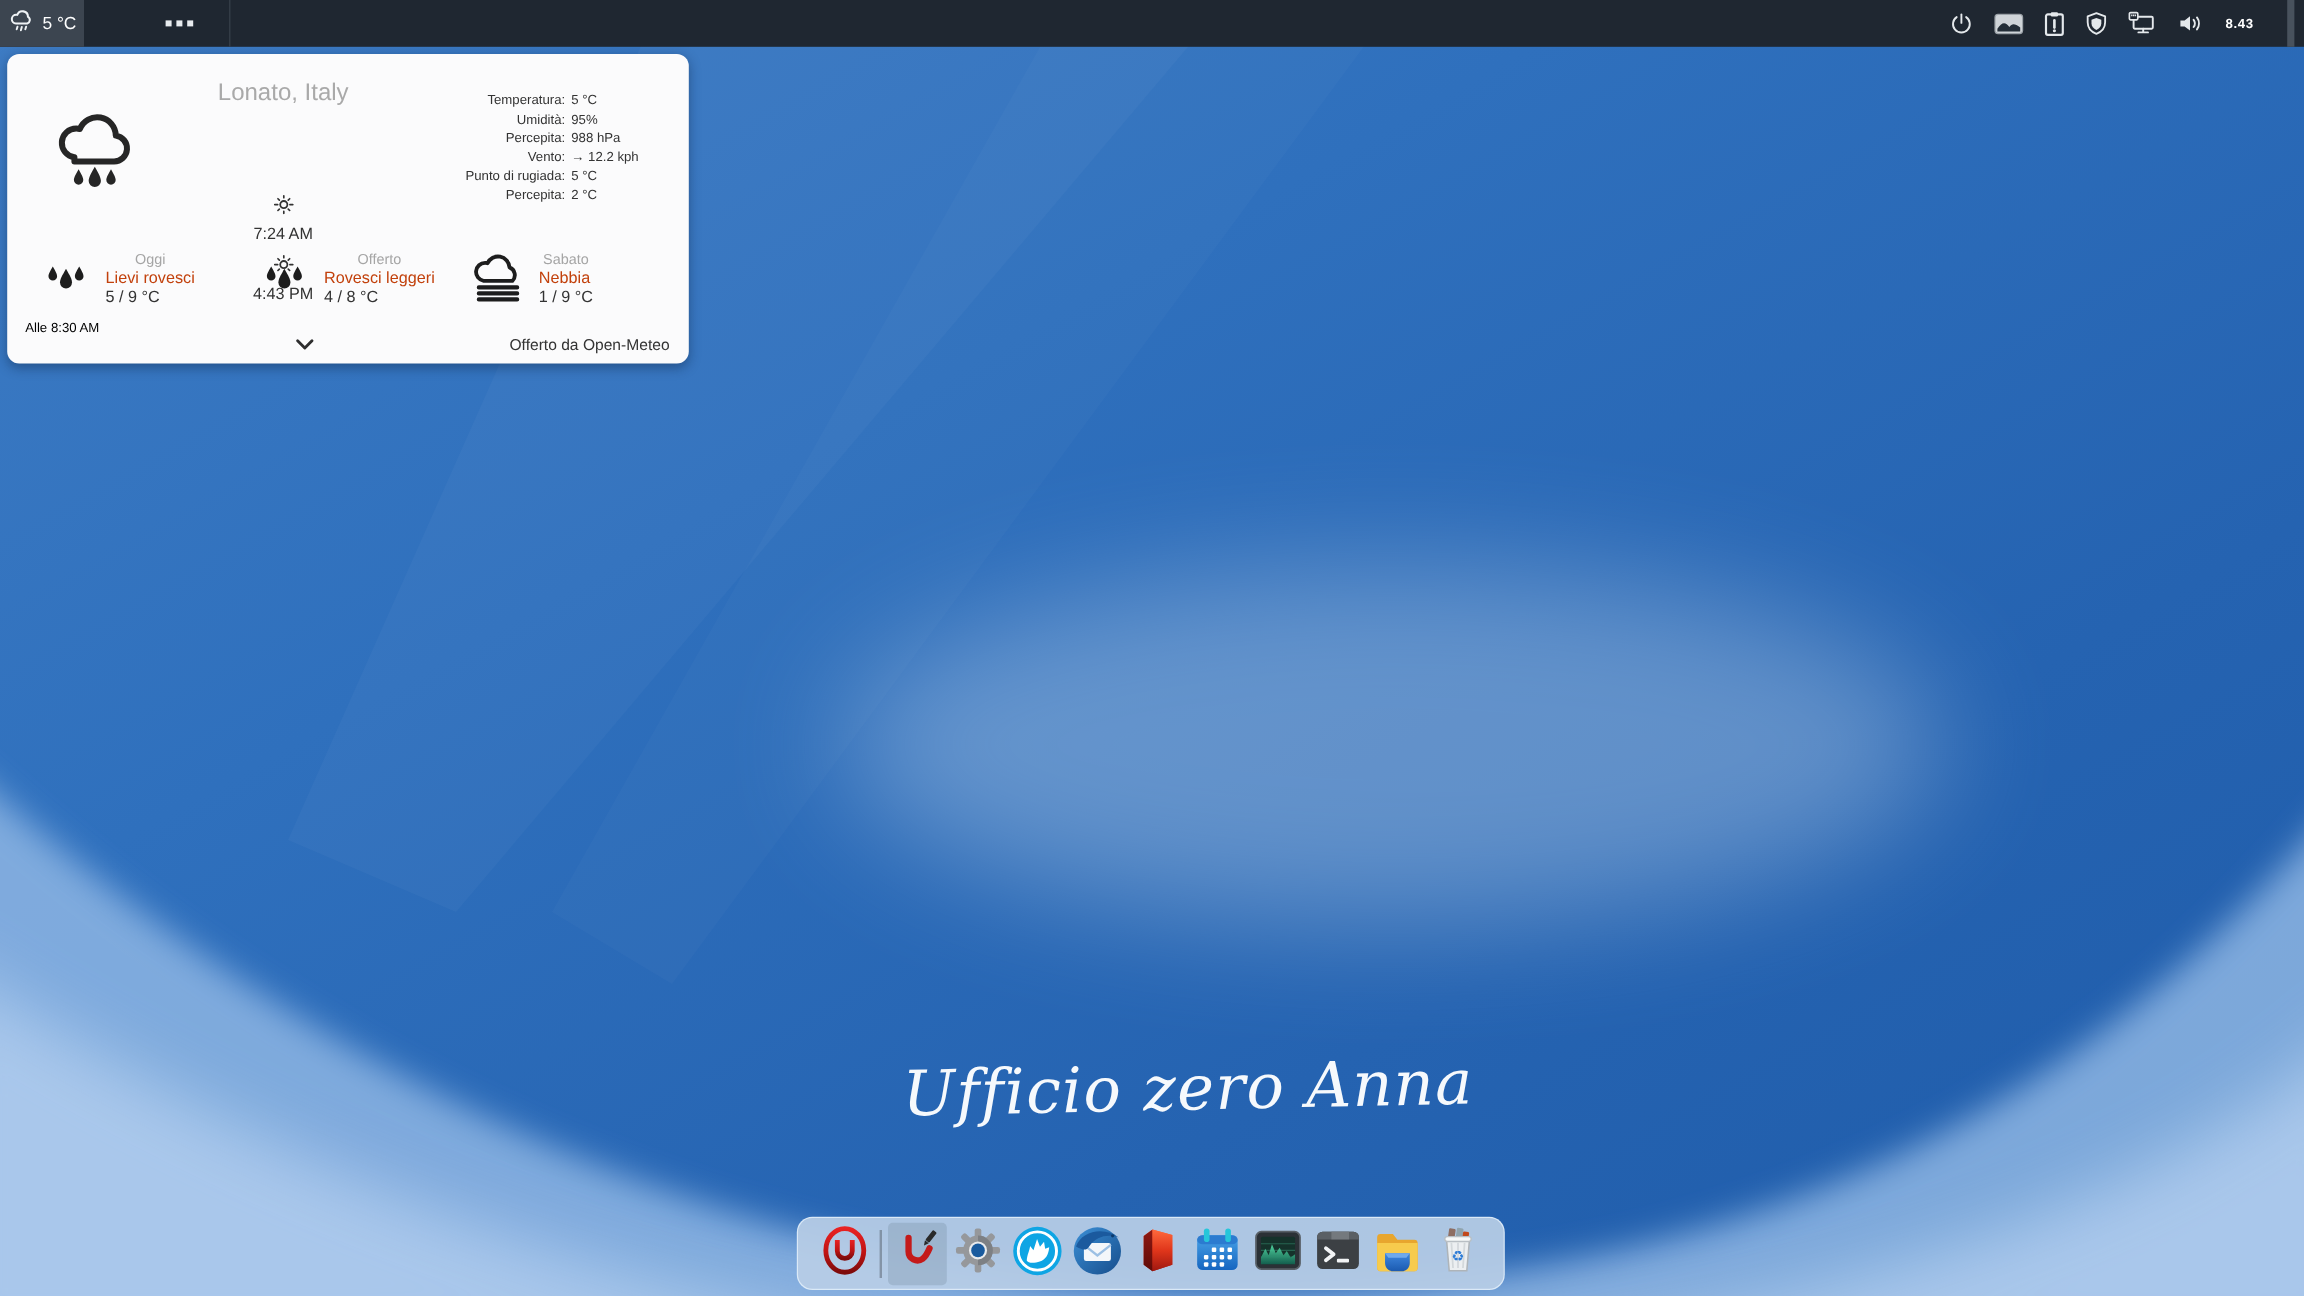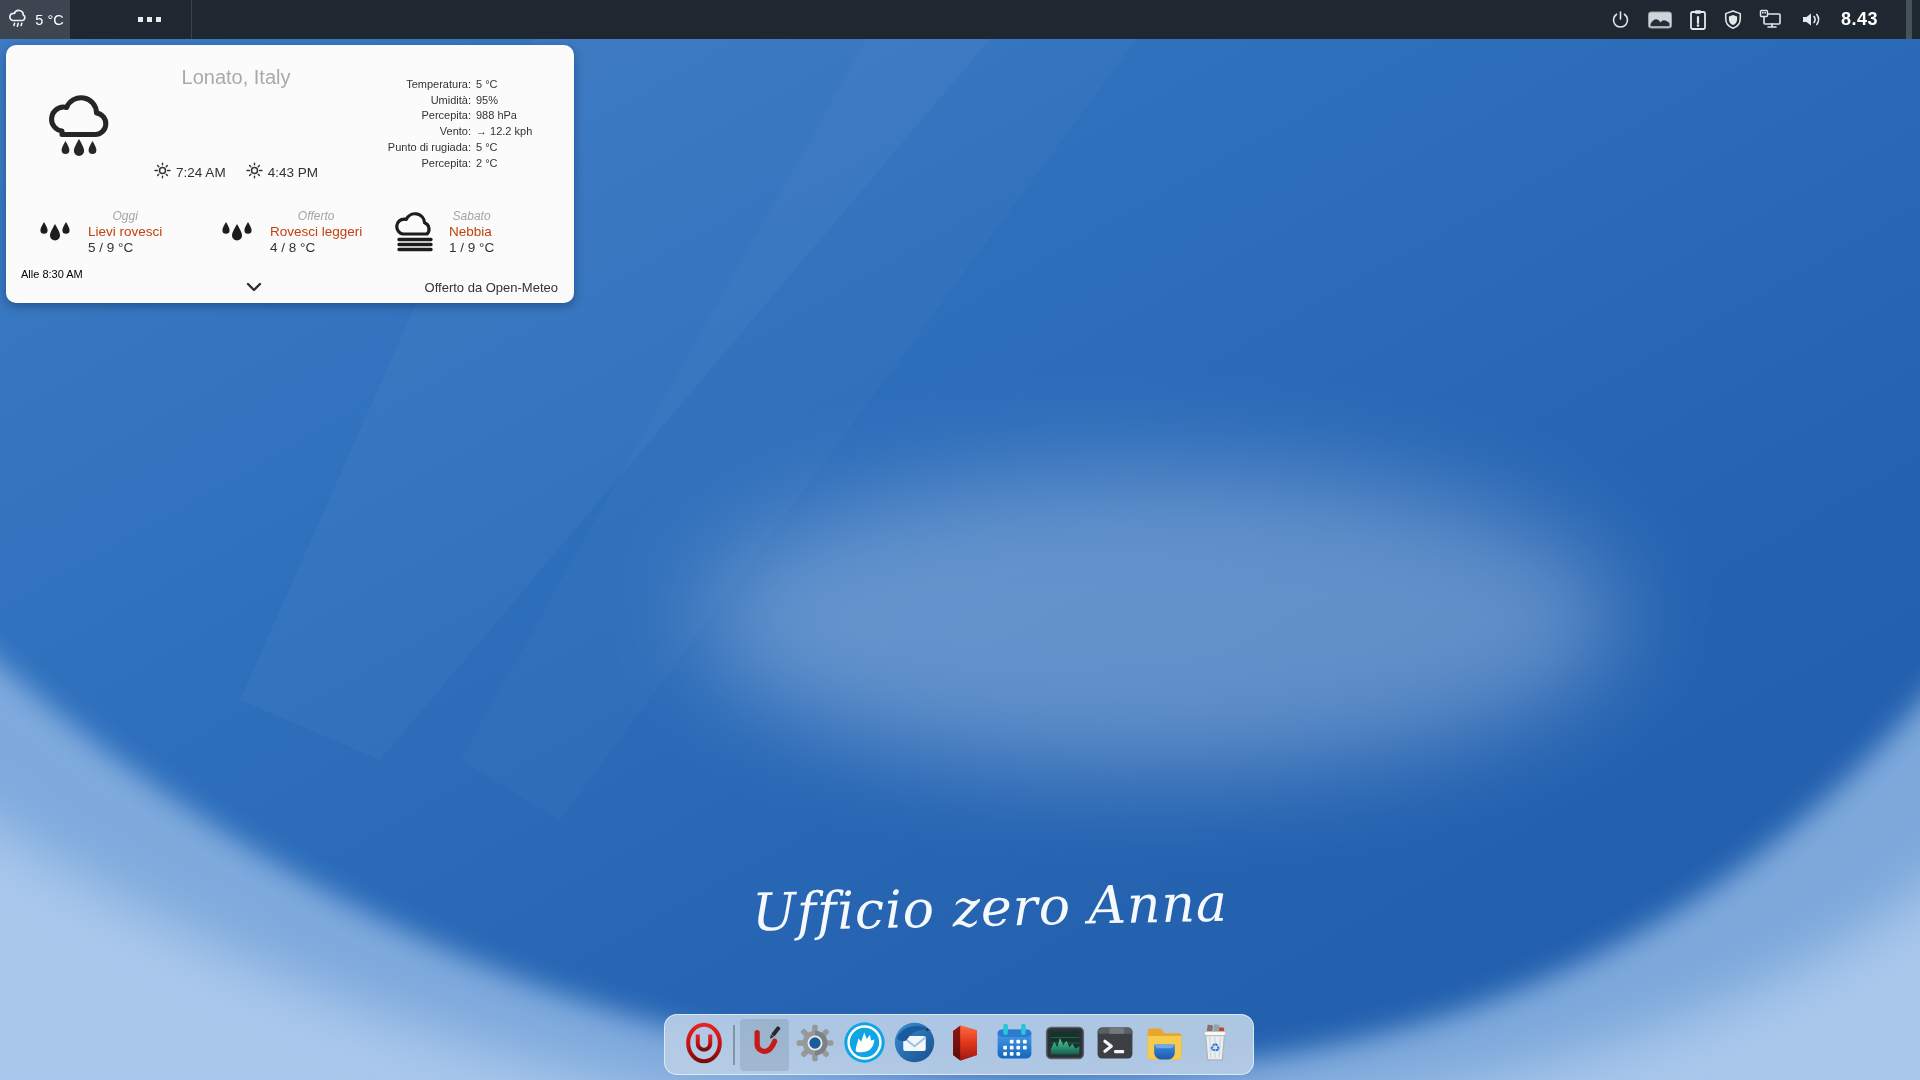--- a/index.html
+++ b/index.html
@@ -25,44 +25,44 @@
     width:70px; height:39px; background:#3c4550; display:flex; align-items:center;
     justify-content:center; gap:5px; cursor:pointer;
   }
   .weather-chip .t { font-size:14.5px; color:#fff; }
   .panel-dots { position:absolute; left:128px; top:0; width:42px; height:39px;
     display:flex; align-items:center; justify-content:center; gap:4px; cursor:pointer; }
   .panel-dots i { width:5px; height:5px; background:#e8ecef; display:block; }
   .panel-sep { position:absolute; left:191px; top:0; width:1px; height:39px; background:#39424d; }
   .tray { position:absolute; right:0; top:0; height:39px; display:flex; align-items:center; gap:16px; padding-right:0; }
   .tray .ticon { display:flex; align-items:center; justify-content:center; height:39px; cursor:pointer; }
-  .clock { font-size:18px; font-weight:bold; color:#fff; letter-spacing:.5px; margin-left:2px; }
+  .clock { font-size:11px; font-weight:bold; color:#fff; letter-spacing:.5px; margin-left:2px; }
   .edge-btn { width:6px; height:39px; background:#48525d; margin-left:12px; margin-right:8px; cursor:pointer; }
 
   
   .popup {
     position:absolute; left:6px; top:45px; width:568px; height:258px;
     background:#fbfbfc; border-radius:10px; box-shadow:0 3px 10px rgba(10,30,60,.4);
     z-index:4; color:#333;
   }
   .pp-location { position:absolute; left:105px; top:21px; width:250px; text-align:center;
     font-size:20px; color:#a9a9a9; }
   .pp-bigicon { position:absolute; left:32px; top:38px; }
   .pp-condition { position:absolute; left:95px; top:50px; width:270px; text-align:center;
     font-size:33px; font-weight:400; color:#3a3a3a; line-height:42px; }
   .pp-sunrow { position:absolute; left:105px; top:117px; width:250px; display:flex;
-    align-items:center; justify-content:center; gap:5px; font-size:13.5px; color:#333; }
+    align-items:center; justify-content:center; gap:5px; font-size:13.5px; color:#333;flex-direction:column; }
   .pp-sunrow .gap { width:10px; }
   .pp-details { position:absolute; left:310px; top:32px; width:244px; font-size:11px; }
   .pp-details .row { display:flex; line-height:15.7px; }
   .pp-details .lbl { width:155px; text-align:right; }
   .pp-details .val { margin-left:5px; text-align:left; white-space:nowrap; }
   .pp-forecast { position:absolute; top:164px; display:flex; align-items:flex-start; gap:10px; }
   .pp-forecast .txt { display:flex; flex-direction:column; }
-  .pp-forecast .day { font-size:12px; color:#a5a5a5; text-align:center; line-height:15px;font-style:italic; }
+  .pp-forecast .day { font-size:12px; color:#a5a5a5; text-align:center; line-height:15px; }
   .pp-forecast .cond { font-size:13.5px; color:#c2410c; line-height:16px; }
   .pp-forecast .temps { font-size:13.5px; color:#333; line-height:16px; }
   .fc1 { left:26px; } .fc2 { left:208px; } .fc3 { left:385px; }
   .pp-updated { position:absolute; left:15px; top:223px; font-size:11px; color:#000000; }
   .pp-chevron { position:absolute; left:238px; top:233px; width:20px; height:18px; cursor:pointer;
     display:flex; align-items:center; justify-content:center; }
   .pp-attrib { position:absolute; right:16px; top:235px; font-size:13px; color:#333; cursor:pointer; }
 
   
   .dock {

